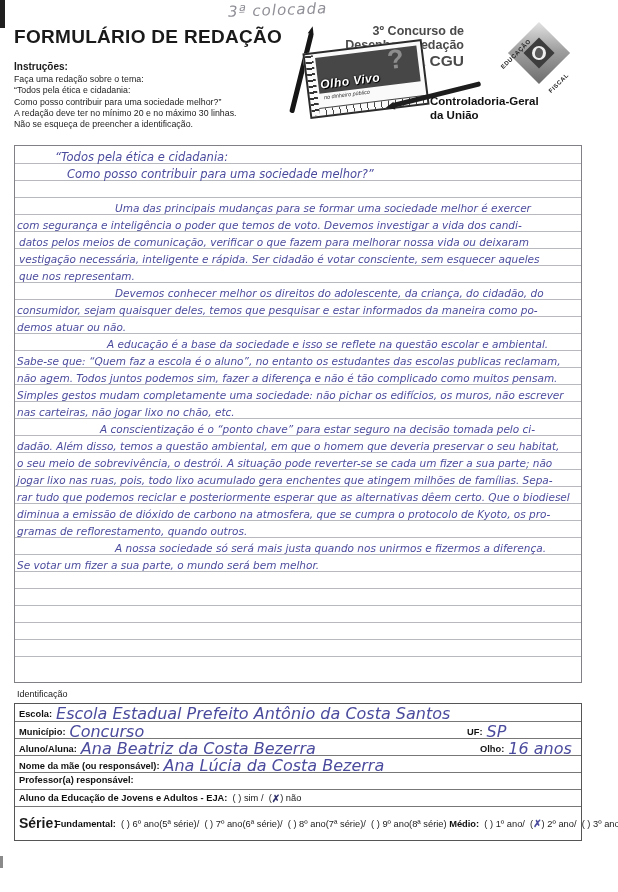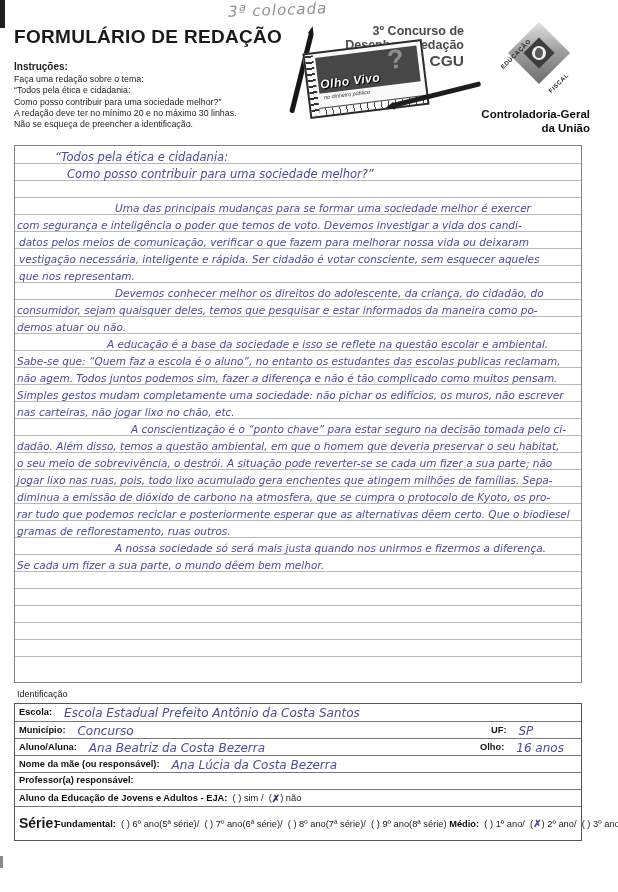--- a/index.html
+++ b/index.html
@@ -58,41 +58,41 @@
          background:linear-gradient(135deg,#e3e3e3 0%, #a0a0a0 45%, #6d6d6d 100%); }
   .d-inner { position:absolute; left:34px; top:22px; width:22px; height:22px; transform:rotate(45deg); background:#3d3d3d; }
   .d-globe { position:absolute; left:38px; top:26px; width:14px; height:14px; border-radius:50%; background:#efefef; overflow:hidden; }
   .d-globe:after { content:""; position:absolute; left:3px; top:2px; width:8px; height:10px; background:#5a5a5a;
          border-radius:45% 60% 50% 55%; transform:rotate(18deg); }
   .edu-text-top { position:absolute; left:2px; top:31px; transform:rotate(-45deg);
          font-size:6px; font-weight:bold; letter-spacing:0.6px; color:#1d1d1d; }
   .edu-text-bottom { position:absolute; left:52px; top:60px; transform:rotate(-45deg);
          font-size:6px; font-weight:bold; letter-spacing:0.6px; color:#1d1d1d; }
 
-  .org { position:absolute; left:430px; top:108px; width:160px; text-align:right;
+  .org { position:absolute; left:430px; top:95px; width:160px; text-align:left;
          font-weight:bold; font-size:11.5px; line-height:13.5px; color:#111; }
 
   
   .essay-box { position:absolute; left:14px; top:145px; width:568px; height:538px;
          border:1px solid #808086; padding-top:1px; background:#fff; }
   .essay-line { height:17px; border-bottom:1px solid #b8b8bf; display:flex; align-items:flex-end; overflow:visible; }
   .ink { font-family:"DejaVu Sans", sans-serif; font-style:italic; color:#4b4b9e; white-space:nowrap; }
   .essay-text { font-size:10.5px; line-height:13px; position:relative; top:1px; }
   .essay-line.title-line .essay-text { font-size:11.5px; }
 
   
   .ident-label { position:absolute; left:17px; top:689px; font-size:9px; color:#222; }
   .ident-table { position:absolute; left:14px; top:703px; width:568px; border:1px solid #555; background:#fff; }
   .irow { position:relative; height:17px; border-top:1px solid #777; padding-left:4px;
           font-size:9.3px; line-height:15px; white-space:nowrap; }
   .irow:first-child { border-top:none; }
   .ilabel { font-weight:bold; color:#111; }
-  .ival { font-size:12px; position:relative; top:2px; margin-left:12px; }
+  .ival { font-size:16px; position:relative; top:2px; margin-left:4px; }
   .ifield-right { position:absolute; top:0; height:17px; line-height:15px; }
-  .uf-field { left:476px; } .idade-field { left:465px; }
+  .uf-field { left:452px; } .idade-field { left:465px; }
   .opt { font-weight:normal; white-space:pre; color:#1a1a1a; }
   .mark { font-style:normal; font-weight:bold; font-size:10px; position:relative; top:0.5px; }
   .mark-dark { color:#33336e; } .mark-blue { color:#4b4b9e; }
   .serie-row { height:34px; display:flex; align-items:center; padding-left:4px; }
   .serie-label { width:36px; font-weight:bold; font-size:14px; }
   .serie-lines { flex:1; }
   .serie-line { height:16px; line-height:16px; font-size:9.3px; white-space:nowrap; }
 </style>
 </head>
 <body>
@@ -188,45 +188,45 @@
         <div class="essay-line">
           <span class="ink essay-text" style="margin-left: 2px;">não agem. Todos juntos podemos sim, fazer a diferença e não é tão complicado como muitos pensam.</span>
         </div>
         <div class="essay-line">
           <span class="ink essay-text" style="margin-left: 2px;">Simples gestos mudam completamente uma sociedade: não pichar os edifícios, os muros, não escrever</span>
         </div>
         <div class="essay-line">
           <span class="ink essay-text" style="margin-left: 2px; text-align: right;">nas carteiras, não jogar lixo no chão, etc.</span>
         </div>
         <div class="essay-line">
-          <span class="ink essay-text" style="margin-left: 116px; text-align: center;">A conscientização é o “ponto chave” para estar seguro na decisão tomada pelo ci-</span>
+          <span class="ink essay-text" style="margin-left: 85px; text-align: center;">A conscientização é o “ponto chave” para estar seguro na decisão tomada pelo ci-</span>
         </div>
         <div class="essay-line">
           <span class="ink essay-text" style="margin-left: 2px;">dadão. Além disso, temos a questão ambiental, em que o homem que deveria preservar o seu habitat,</span>
         </div>
         <div class="essay-line">
           <span class="ink essay-text" style="margin-left: 2px;">o seu meio de sobrevivência, o destrói. A situação pode reverter-se se cada um fizer a sua parte; não</span>
         </div>
         <div class="essay-line">
           <span class="ink essay-text" style="margin-left: 2px;">jogar lixo nas ruas, pois, todo lixo acumulado gera enchentes que atingem milhões de famílias. Sepa-</span>
         </div>
         <div class="essay-line">
+          <span class="ink essay-text" style="margin-left: 2px;">rar tudo que podemos reciclar e posteriormente esperar que as alternativas dêem certo. Que o biodiesel</span>
+        </div>
+        <div class="essay-line">
           <span class="ink essay-text" style="margin-left: 2px;">diminua a emissão de dióxido de carbono na atmosfera, que se cumpra o protocolo de Kyoto, os pro-</span>
         </div>
         <div class="essay-line">
-          <span class="ink essay-text" style="margin-left: 2px;">rar tudo que podemos reciclar e posteriormente esperar que as alternativas dêem certo. Que o biodiesel</span>
-        </div>
-        <div class="essay-line">
-          <span class="ink essay-text" style="margin-left: 2px;">gramas de reflorestamento, ruas outros.</span>
+          <span class="ink essay-text" style="margin-left: 2px;">gramas de reflorestamento, quando outros.</span>
         </div>
         <div class="essay-line">
           <span class="ink essay-text" style="margin-left: 100px;">A nossa sociedade só será mais justa quando nos unirmos e fizermos a diferença.</span>
         </div>
         <div class="essay-line">
-          <span class="ink essay-text" style="margin-left: 2px;">Se cada um fizer a sua parte, o mundo dêem bem melhor.</span>
+          <span class="ink essay-text" style="margin-left: 2px;">Se votar um fizer a sua parte, o mundo será bem melhor.</span>
         </div>
         <div class="essay-line">
           <span class="ink essay-text" style="margin-left: 0px;"></span>
         </div>
         <div class="essay-line">
           <span class="ink essay-text" style="margin-left: 0px;"></span>
         </div>
         <div class="essay-line">
           <span class="ink essay-text" style="margin-left: 0px;"></span>
         </div>

